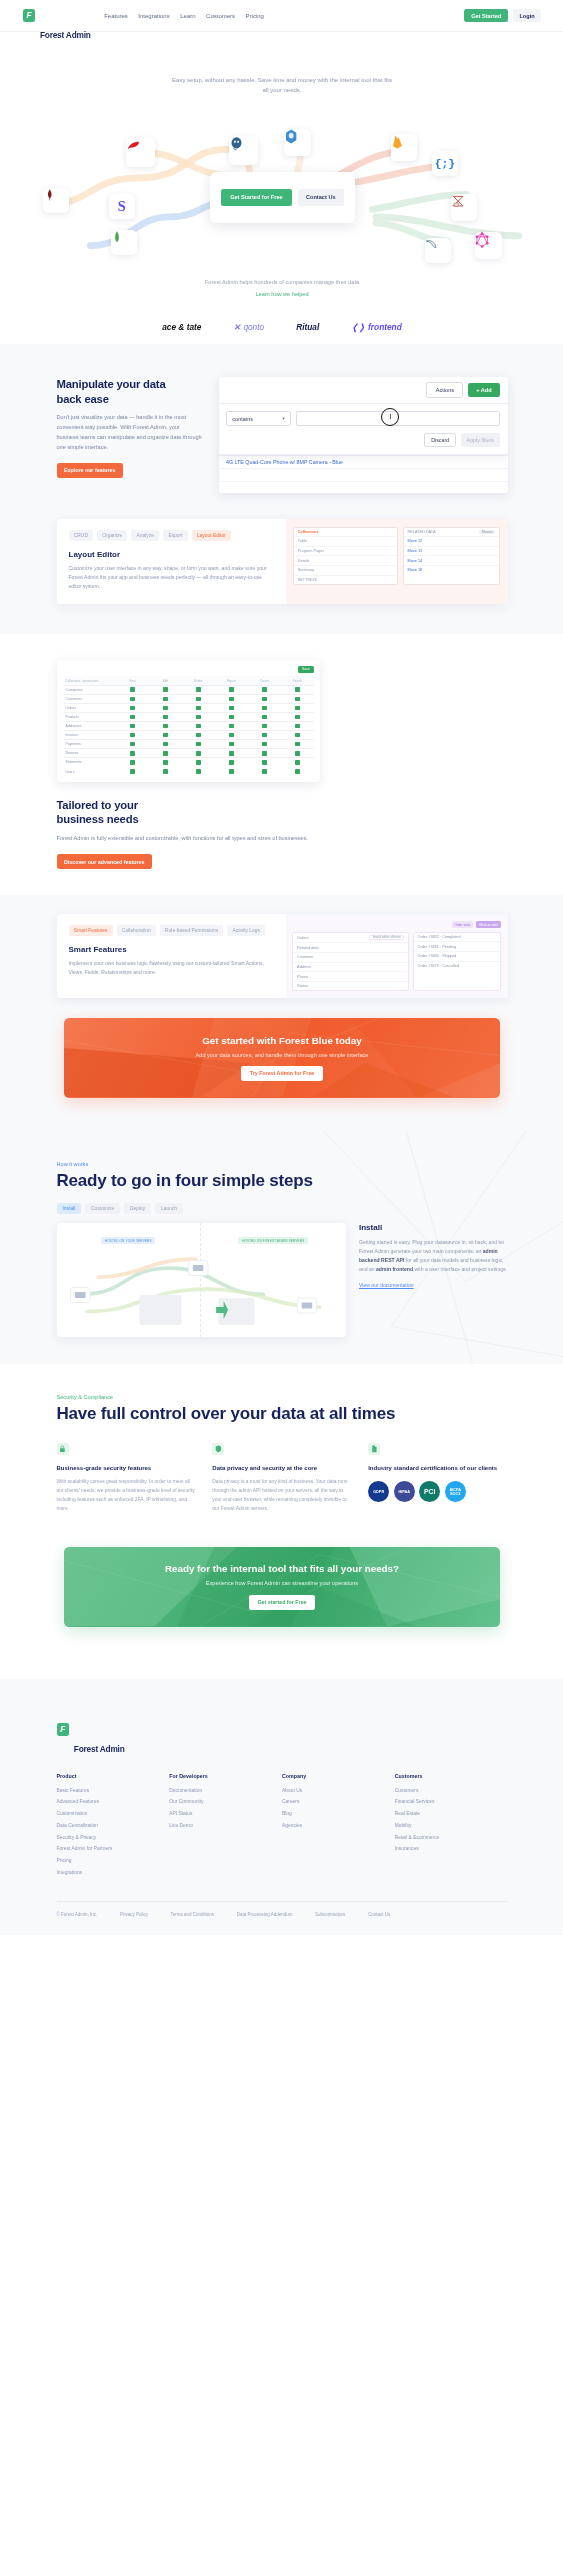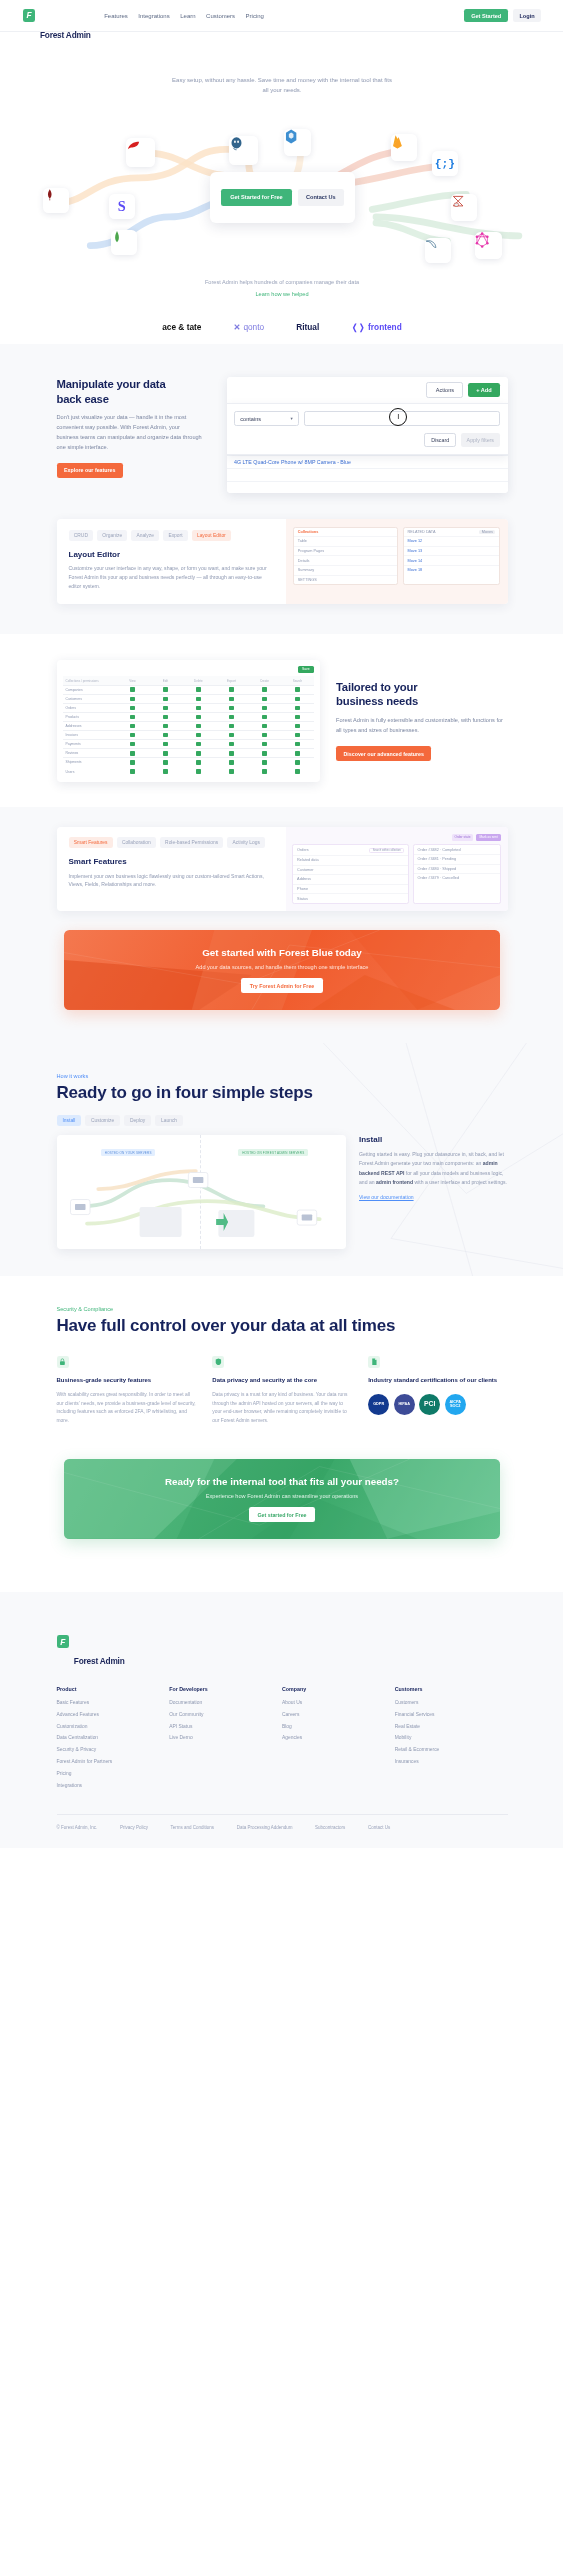--- a/index.html
+++ b/index.html
@@ -86,35 +86,35 @@
   }
 
   
   .proof { text-align: center; padding: 13.5px 0 6px; background: #fff; }
   .proof-title { font-size: 5.6px; color: #9aa3ba; }
   .proof-link { font-size: 5.6px; color: #3fb57a; display: inline-block; margin-top: 5.3px; cursor: pointer; }
   .logo-row {
     display: flex; align-items: center; justify-content: center;
     gap: 32px; margin-top: 16.5px; height: 22.6px;
   }
-  .logo { font-size: 8.3px; font-weight: 700; color: #111; display:flex; align-items:center; gap:3px; }
+  .logo { font-size: 8.3px; font-weight: 700; color: #111; display:flex; align-items:center; gap:3px;font-style:italic; }
   .logo.qonto { color: #7f7ce0; font-weight: 400; font-size: 8.3px; }
   .logo.ritual { color: #141b4d; font-weight:700; }
   .logo.spendesk { color: #5b4bf5; font-weight: 600; }
   .logo.firstcircle { color: #1b3668; font-weight: 600; font-size: 7.5px;}
   .logo.slite { color: #111; font-weight: 700; font-size: 9.8px;}
   .logo.carbon { color: #222; font-weight: 600; font-size: 7.5px;}
   .logo.heetch { color: #fff; background:#f5046c; border-radius:50%; padding: 3px 5.3px; font-size:4.5px; font-weight:700;}
 
   
   .sec-grey { background: #f8f9fb; }
   .wrap { width: 451px; margin: 0 auto; }
 
   
-  .manip { padding: 33px 0 25.6px; display: flex; gap: 12px; }
+  .manip { padding: 33px 0 25.6px; display: flex; gap: 4px; }
   .manip-left { width: 158px; padding-right: 12px; }
   .manip-left h2 {
     font-size: 11.3px; line-height: 1.25; font-weight: 700; color: #17235c; letter-spacing:-0.2px;
   }
   .manip-left p { margin-top: 7.5px; font-size: 5.6px; line-height: 1.75; color: #7b86a1; }
   .btn-orange {
     display: inline-block; margin-top: 10.5px;
     background: #f4693c; color: #fff; font-size: 5.3px; font-weight: 700;
     padding: 4.5px 7.5px; border-radius: 2.3px; border: none; cursor: pointer; white-space:nowrap;
   }
@@ -185,21 +185,21 @@
   }
   .tab.active { background: #fdece6; color: #f4693c; }
   .tabcard-left h3 { margin-top: 9px; font-size: 8px; font-weight: 700; color: #17235c; }
   .tabcard-left p { margin-top: 5.3px; font-size: 5.1px; line-height: 1.75; color: #8d97b0; }
   .tabcard-right { flex: 1; background: #fdf4f1; position: relative; padding: 7.5px; }
 
   .mini-panel { background:#fff; border:0.8px solid #f0e3de; border-radius:2.3px; font-size:3.8px; color:#8d97b0; }
   .mini-row { padding: 2.3px 3.8px; border-bottom: 0.8px solid #f4f5f8; }
 
   
-  .tailored { padding: 25.6px 0 25.6px; display: flex; gap: 16.5px; align-items: center; background:#fff; }
+  .tailored { padding: 25.6px 0 25.6px; display: flex; gap: 16.5px; align-items: flex-start; background:#fff;flex-direction:column; }
   .tailored-left { width: 263px; }
   .tailored-right { flex: 1; }
   .tailored-right h2 { font-size: 11.3px; line-height: 1.25; font-weight: 700; color: #17235c; letter-spacing:-0.2px;}
   .tailored-right p { margin-top: 7.5px; font-size: 5.6px; line-height: 1.75; color: #7b86a1; }
   .matrix {
     background:#fff; border-radius:3.8px; box-shadow: 0 2.3px 10.5px rgba(30,40,80,.10);
     padding: 6px; overflow: hidden;
   }
   .matrix-head { display:flex; justify-content:flex-end; gap:3px; margin-bottom:3.8px; }
   .chip-green { background:#34a85f; color:#fff; font-size:3.4px; padding:1.5px 3.8px; border-radius:1.5px; }

